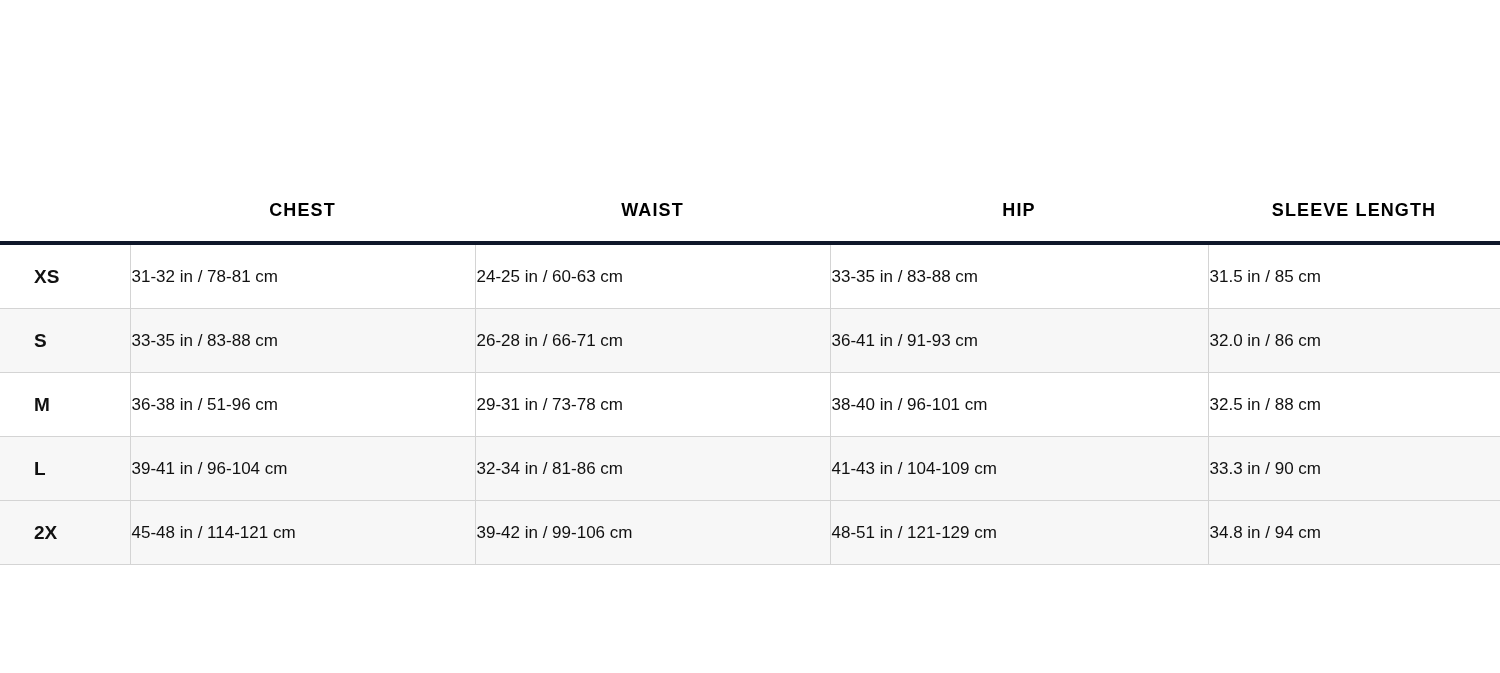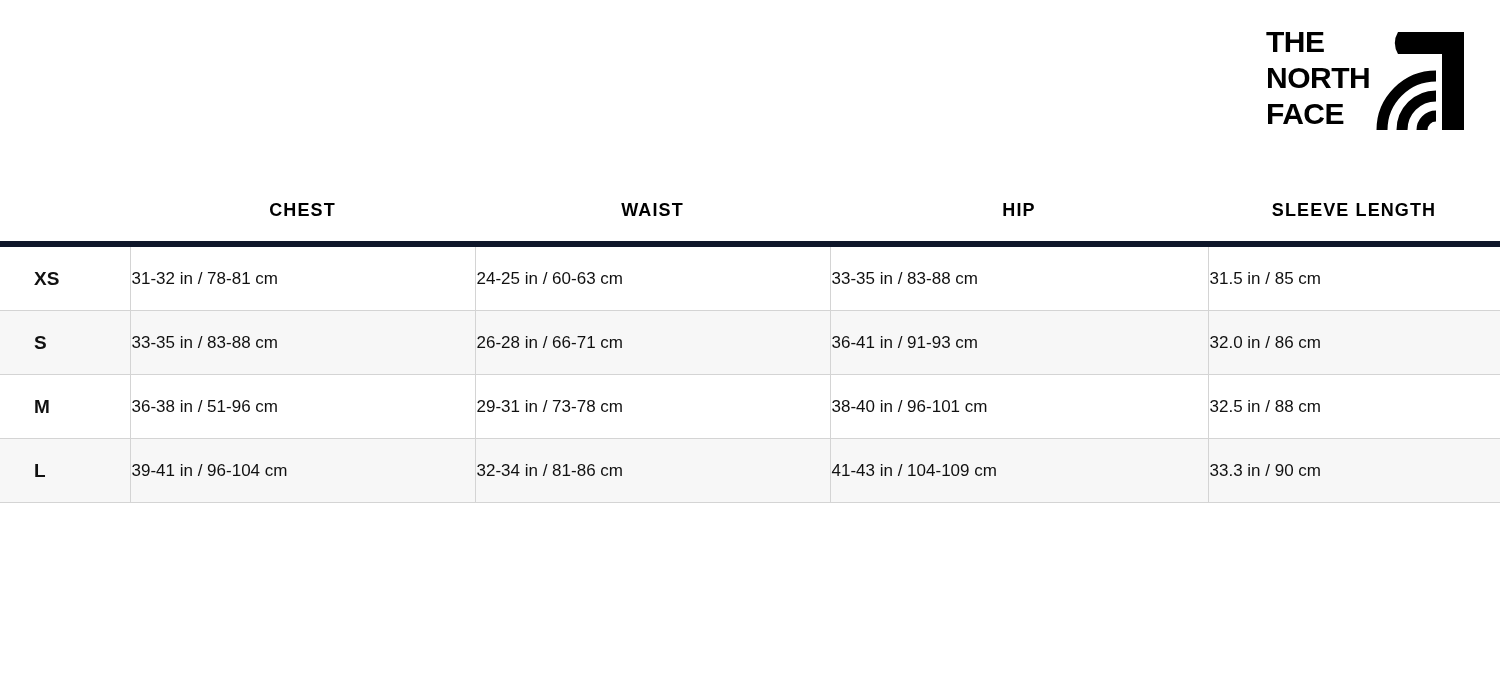--- a/index.html
+++ b/index.html
@@ -65,21 +65,21 @@
     font-weight: 700;
     letter-spacing: 1.1px;
     color: #000000;
     padding: 0 0 20px 0;
     text-align: center;
     vertical-align: bottom;
     background: #ffffff;
   }
 
   .size-table thead tr th {
-    border-bottom: 6px solid #0f172a;
+    border-bottom: 4px solid #0f172a;
   }
 
   .size-table tbody td {
     height: 61px;
     font-size: 17px;
     text-align: left;
     vertical-align: middle;
     color: #111111;
     border-bottom: 1px solid #d4d4d4;
     border-right: 1px solid #d4d4d4;
@@ -100,38 +100,20 @@
   .size-table tbody tr:last-child td {
     border-bottom: 1px solid #d4d4d4;
   }
 </style>
 </head>
 <body>
 
 <div class="page">
 
 
-  <div class="logo">
-    <svg viewBox="0 0 198 108" width="198" height="108" xmlns="http://www.w3.org/2000/svg" aria-hidden="true">
-
-      <text x="0" y="26" font-family="Liberation Sans, sans-serif" font-size="30" font-weight="700" letter-spacing="-0.5" fill="#000000">THE</text>
-      <text x="0" y="62" font-family="Liberation Sans, sans-serif" font-size="30" font-weight="700" letter-spacing="-0.5" fill="#000000">NORTH</text>
-      <text x="0" y="98" font-family="Liberation Sans, sans-serif" font-size="30" font-weight="700" letter-spacing="-0.5" fill="#000000">FACE</text>
-
-      <g fill="none" stroke="#000000" stroke-width="11" stroke-linecap="butt">
-        <path d="M116 104 A 54 54 0 0 1 170 50"></path>
-        <path d="M136 104 A 34 34 0 0 1 170 70"></path>
-        <path d="M156 104 A 14 14 0 0 1 170 90"></path>
-      </g>
-      <rect x="176" y="6" width="22" height="98" fill="#000000"></rect>
-      <path d="M176 6 A 0 0 0 0 1 176 6" fill="#000000"></path>
-      <path d="M132 6 L176 6 L176 28 L132 28 Z" fill="#000000"></path>
-      <path d="M132 6 A 22 22 0 0 0 132 28 Z" fill="#000000"></path>
-    </svg>
-  </div>
 
   <table class="size-table">
     <colgroup>
       <col class="c-size">
         <col class="c-chest">
         <col class="c-waist">
         <col class="c-hip">
         <col class="c-sleeve">
     </colgroup>
     <thead>
@@ -165,16 +147,23 @@
         <td>38-40 in / 96-101 cm</td>
         <td class="last">32.5 in / 88 cm</td>
       </tr>
       <tr class="alt">
         <td class="size-label">L</td>
         <td>39-41 in / 96-104 cm</td>
         <td>32-34 in / 81-86 cm</td>
         <td>41-43 in / 104-109 cm</td>
         <td class="last">33.3 in / 90 cm</td>
       </tr>
+      <tr class="alt">
+        <td class="size-label">2X</td>
+        <td>45-48 in / 114-121 cm</td>
+        <td>39-42 in / 99-106 cm</td>
+        <td>48-51 in / 121-129 cm</td>
+        <td class="last">34.8 in / 94 cm</td>
+      </tr>
     </tbody>
   </table>
 
 </div>
 
 </body></html>

